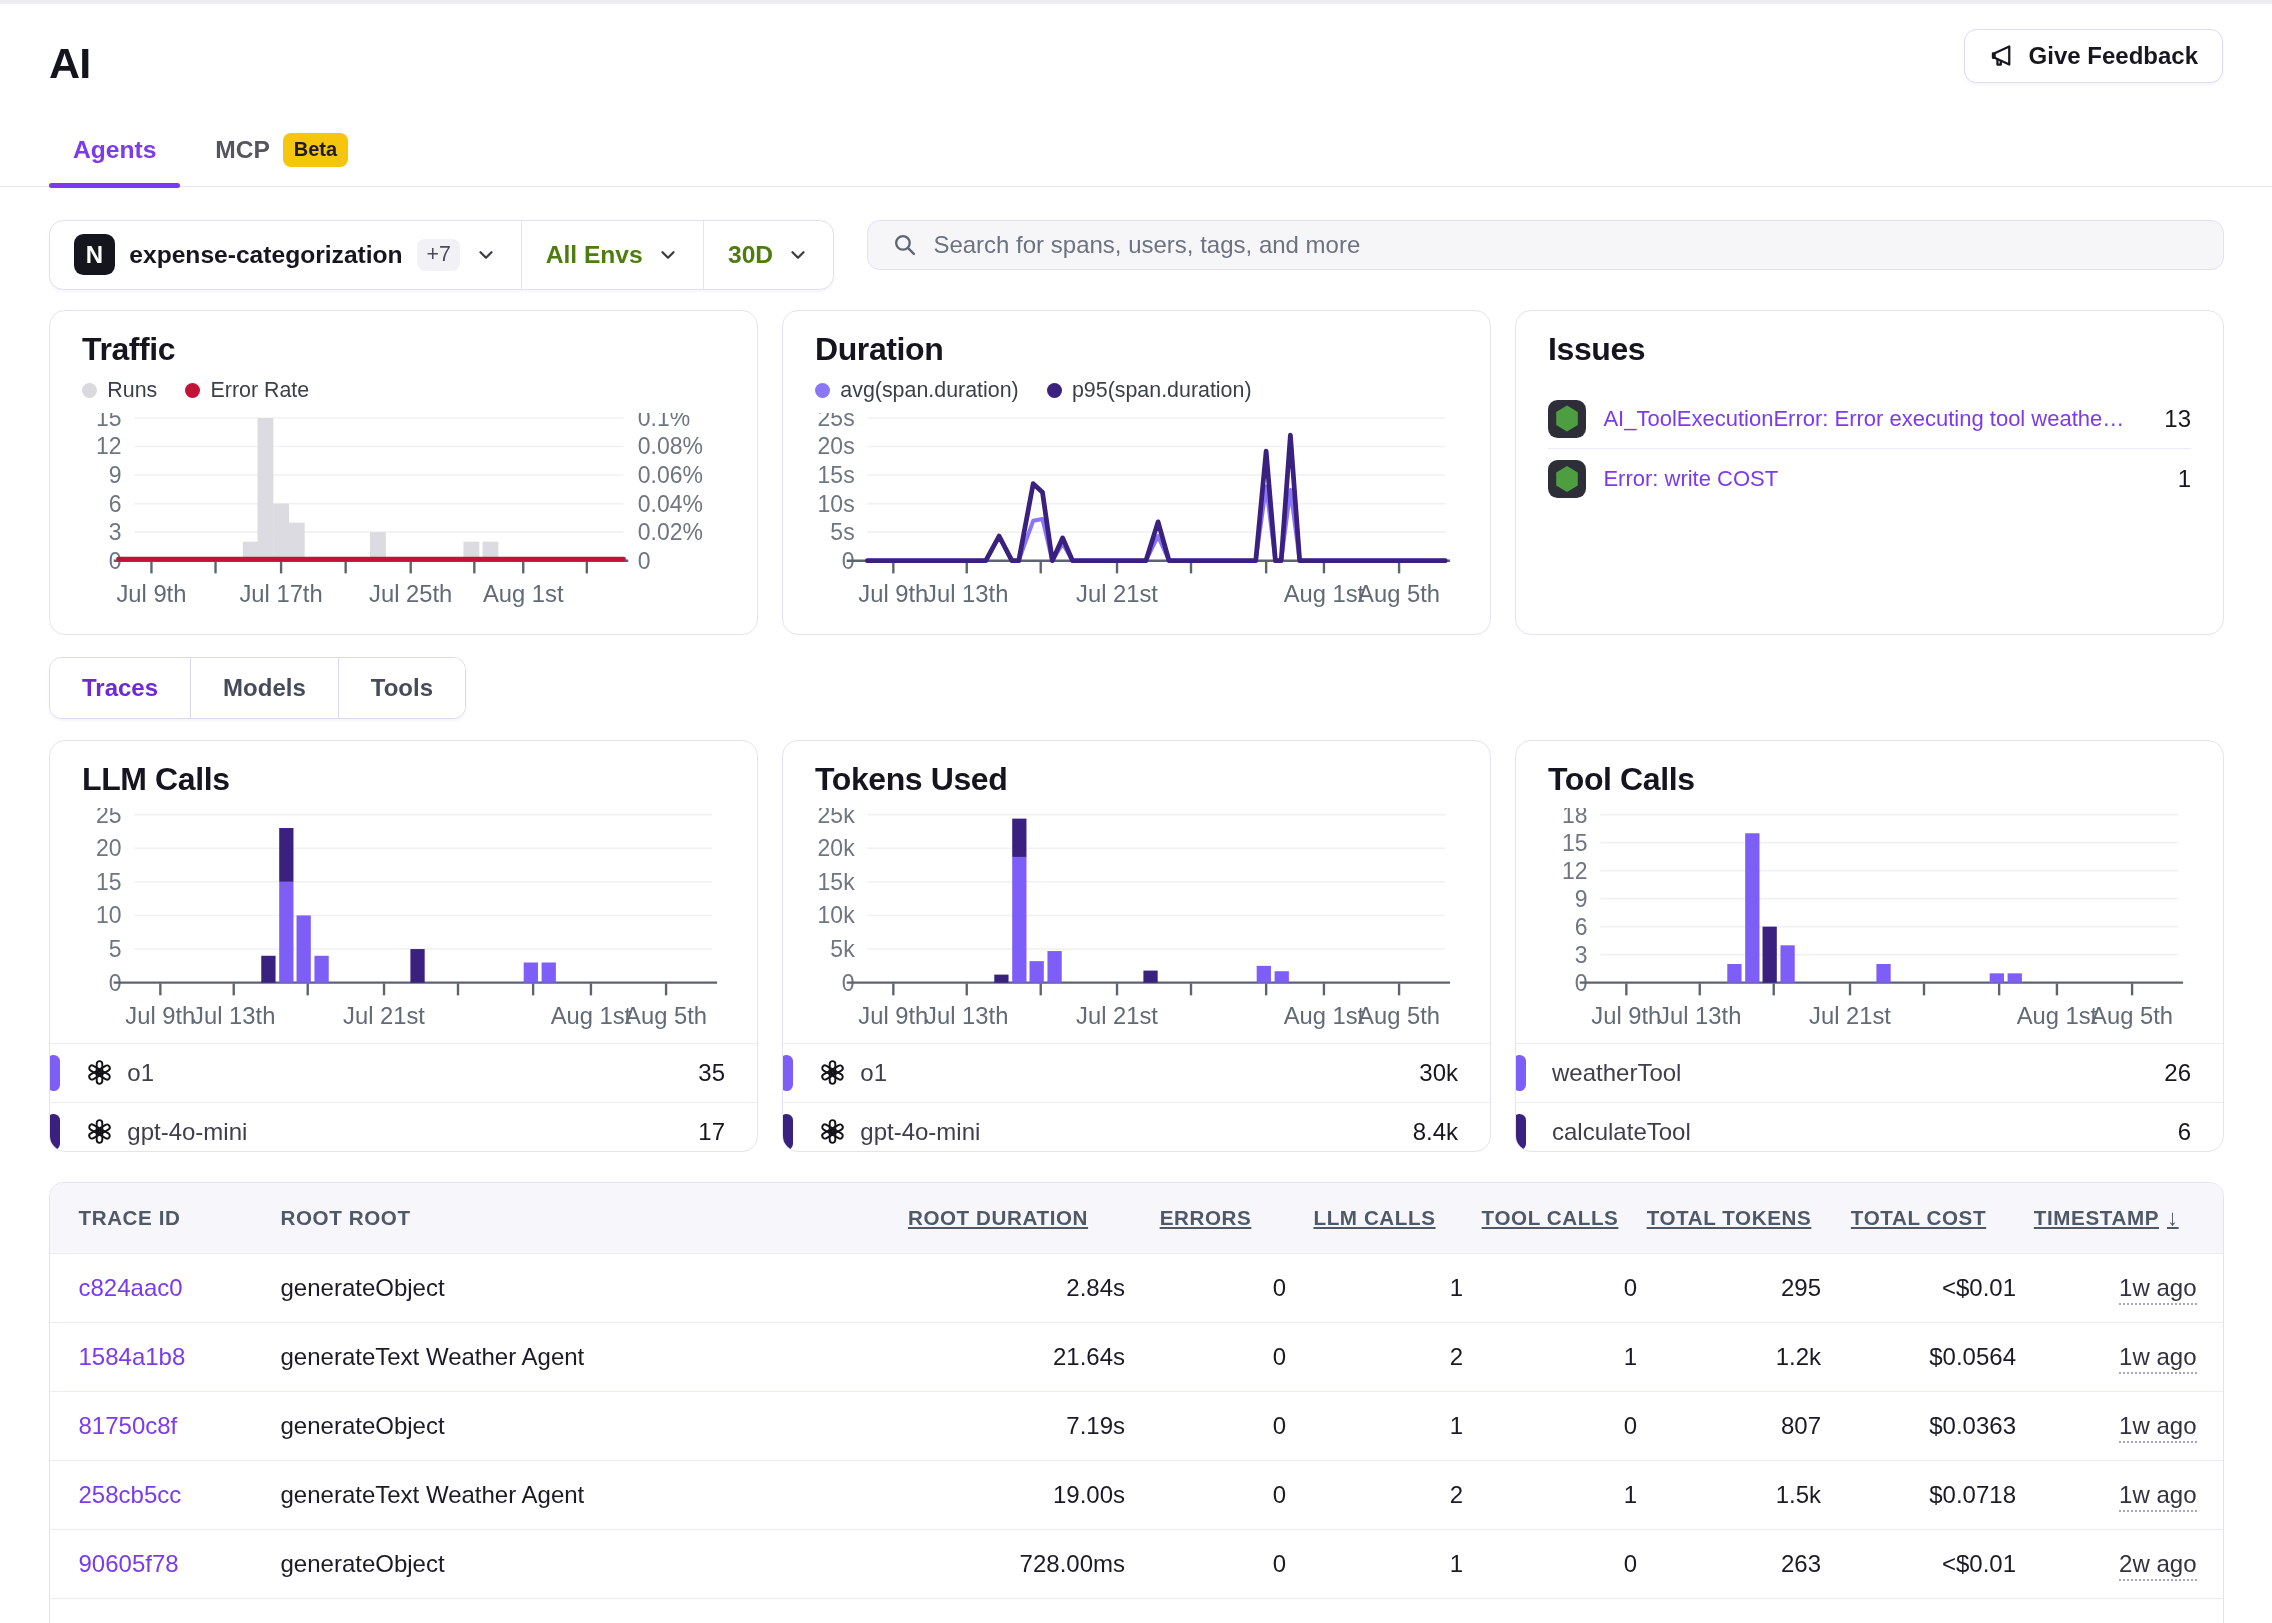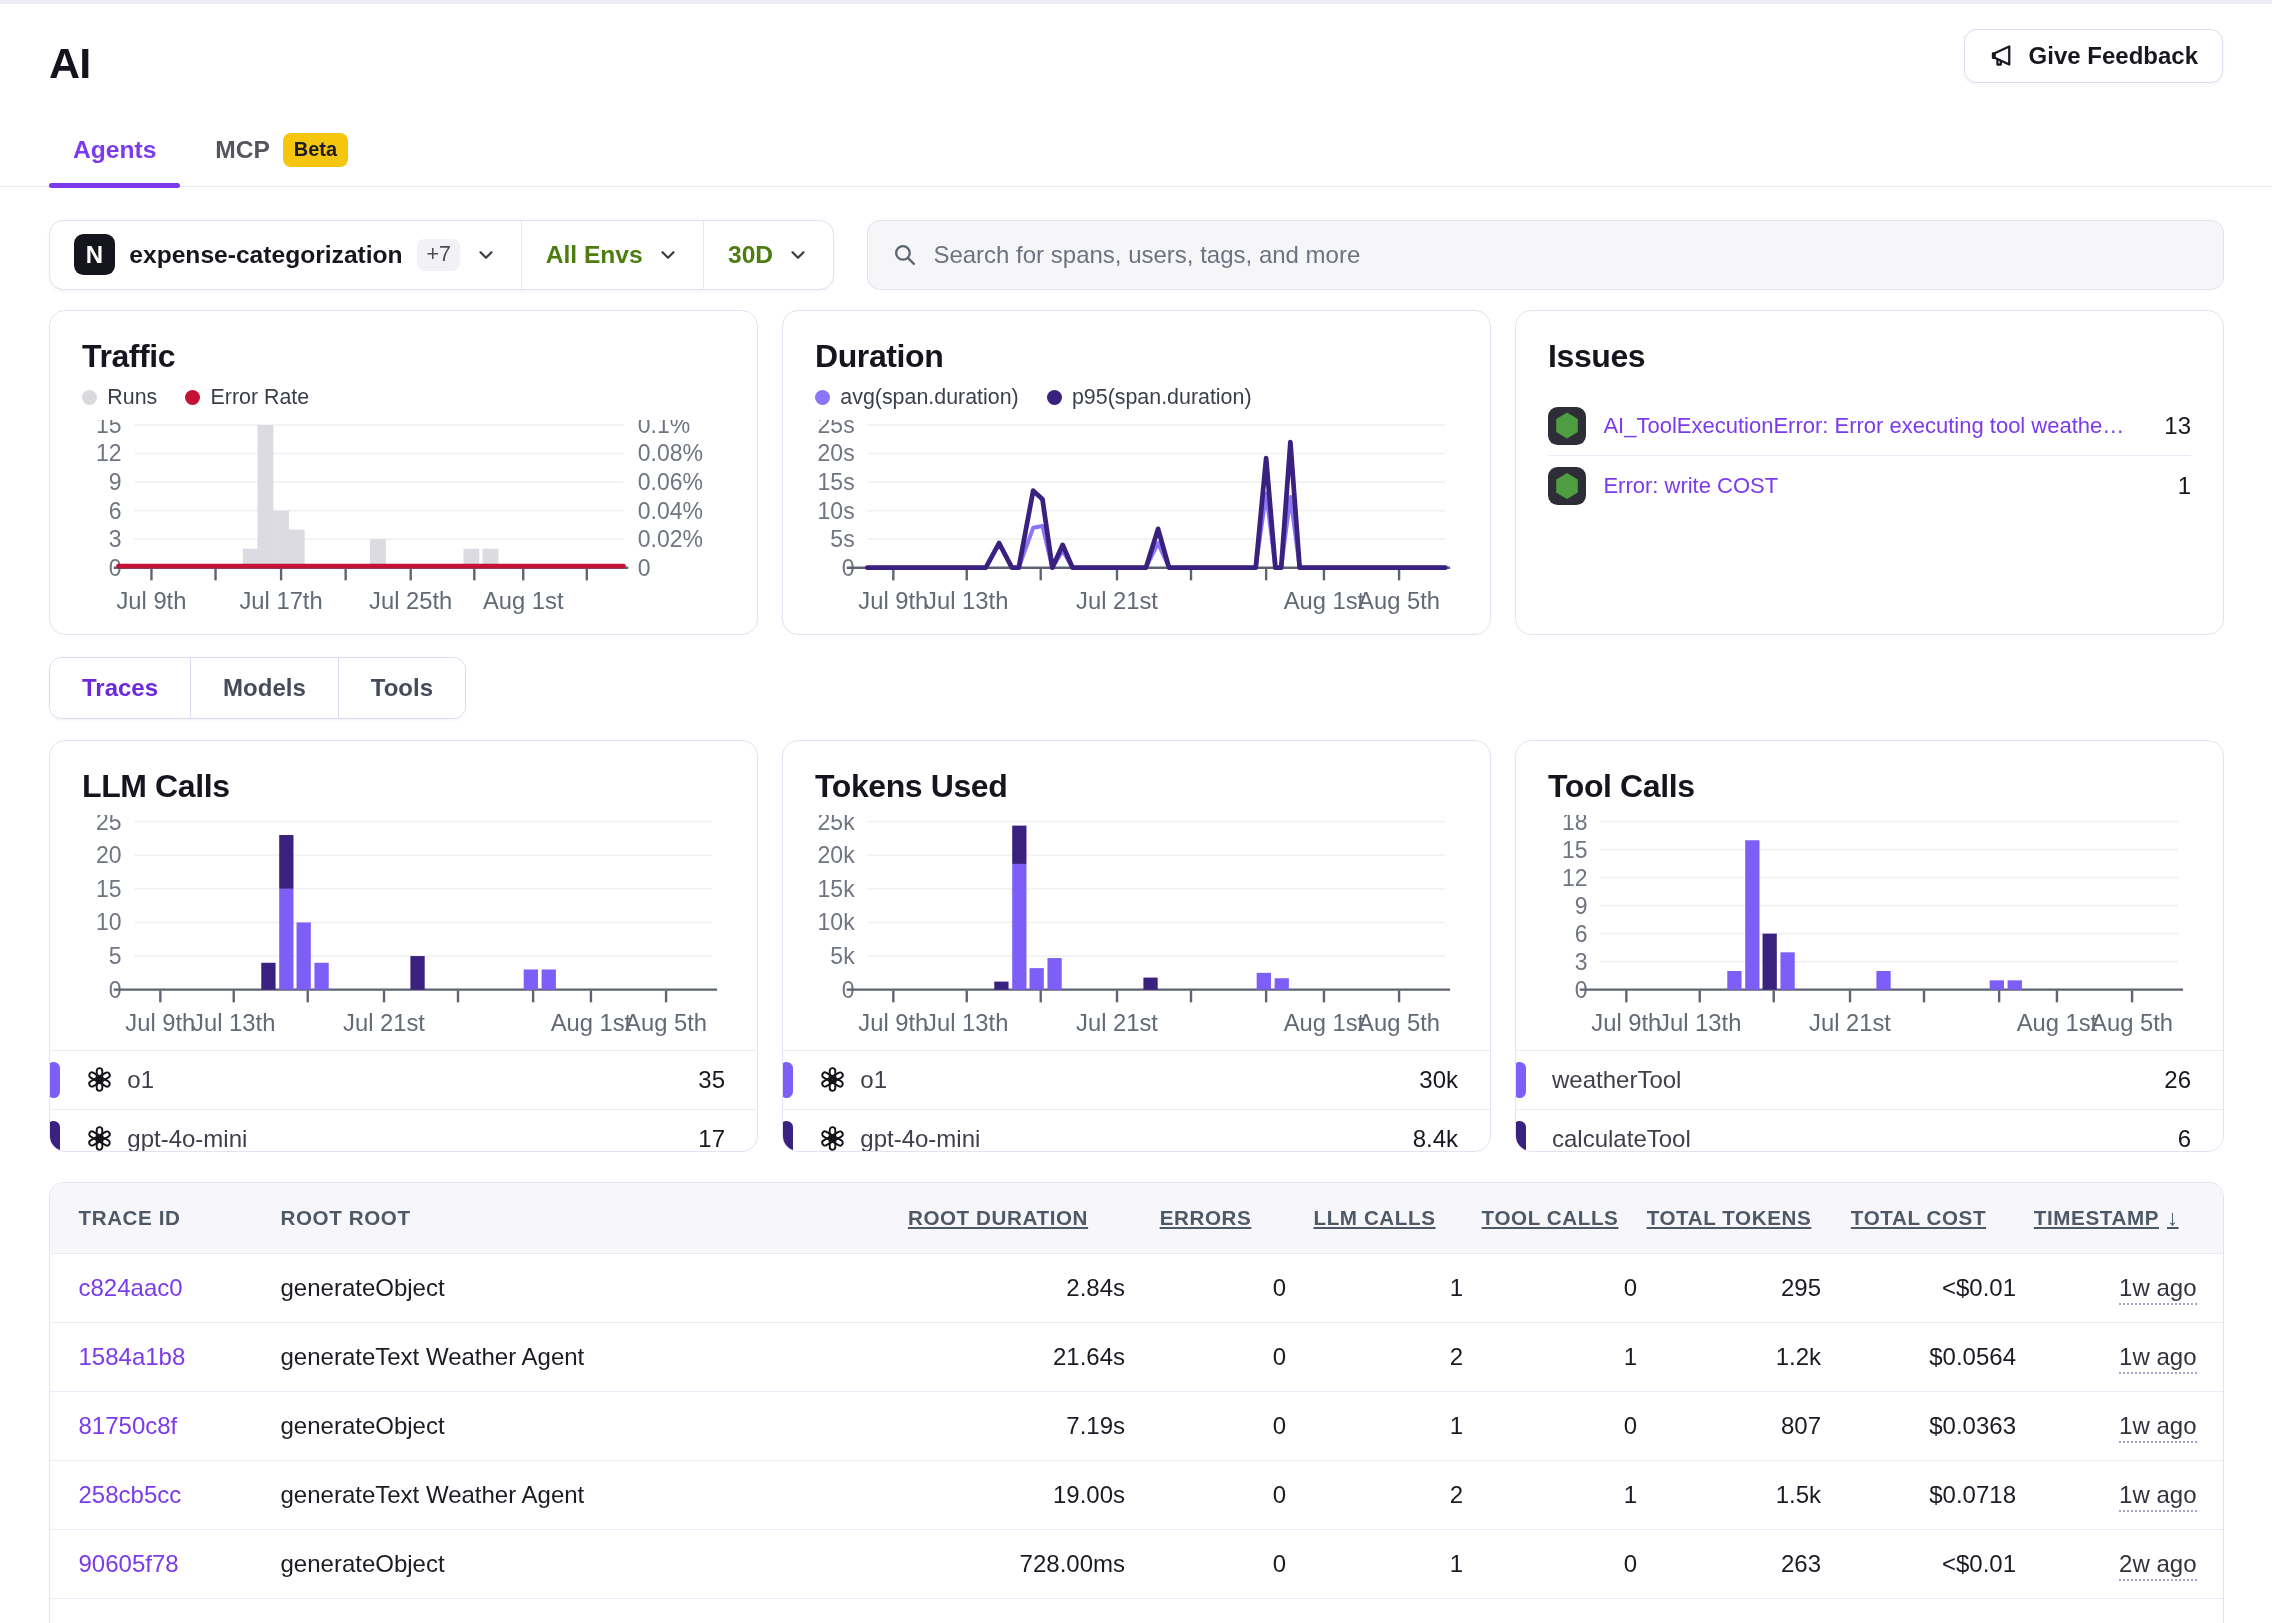--- a/index.html
+++ b/index.html
@@ -29,30 +29,30 @@
     box-shadow:0 1.6px 3.2px rgba(80,70,140,.05); }
   .filter-seg { display:flex; align-items:center; gap:14.3px; padding:0 24px; cursor:pointer; }
   .filter-seg + .filter-seg { border-left:1.6px solid #e7e4f3; }
   .proj-logo { width:41px; height:41px; border-radius:9.5px; background:#15151d; color:#fff; display:flex;
     align-items:center; justify-content:center; font-size:24px; font-weight:700; }
   .proj-name { font-size:24.6px; font-weight:600; color:#16161f; }
   .plus-pill { background:#f2f1f6; border-radius:8px; padding:3.2px 9.5px; font-size:21.4px; color:#4c4c58; }
   .seg-label { font-size:24.6px; font-weight:700; color:#4d7c0f; }
   .chev { width:22px; height:22px; }
 
-  .search-box { flex:1; display:flex; align-items:center; gap:16px; height:70px; background:#f6f6f9;
+  .search-box { flex:1; display:flex; align-items:center; gap:16px; height:50px; background:#f6f6f9;
     border:1.6px solid #e4e1f1; border-radius:12.7px; padding:0 24px; }
   .search-box .ico { width:25px; height:25px; }
   .search-box input { flex:1; border:none; outline:none; background:transparent; font-size:24px;
     color:#3c4250; font-family:"Liberation Sans", sans-serif; }
   .search-box input::placeholder { color:#6c7280; }
 
   
   .cards { display:grid; grid-template-columns:repeat(3,1fr); gap:24px; margin:20.6px 49px 0 49px; }
-  .card { background:#fff; border:1.6px solid #e5e2f3; border-radius:16px; padding:27px 32px; overflow:hidden; }
+  .card { background:#fff; border:1.6px solid #e5e2f3; border-radius:16px; padding:20px 32px; overflow:hidden; }
   .card.h1 { height:325px; }
   .card.h2 { height:412px; padding-bottom:0; display:flex; flex-direction:column; }
   .card-title { font-size:32px; font-weight:800; color:#15151f; letter-spacing:-0.4px; }
 
   .legend-line { display:flex; gap:28px; margin-top:10px; }
   .legend-item { display:flex; align-items:center; gap:10.3px; font-size:21.4px; color:#3a3f4a; }
   .dot { width:15px; height:15px; border-radius:50%; display:inline-block; }
 
   .chart-wrap { margin-top:9.5px; }
   svg text.tick { font-family:"Liberation Sans", sans-serif; font-size:29px; fill:#6f7581; }

